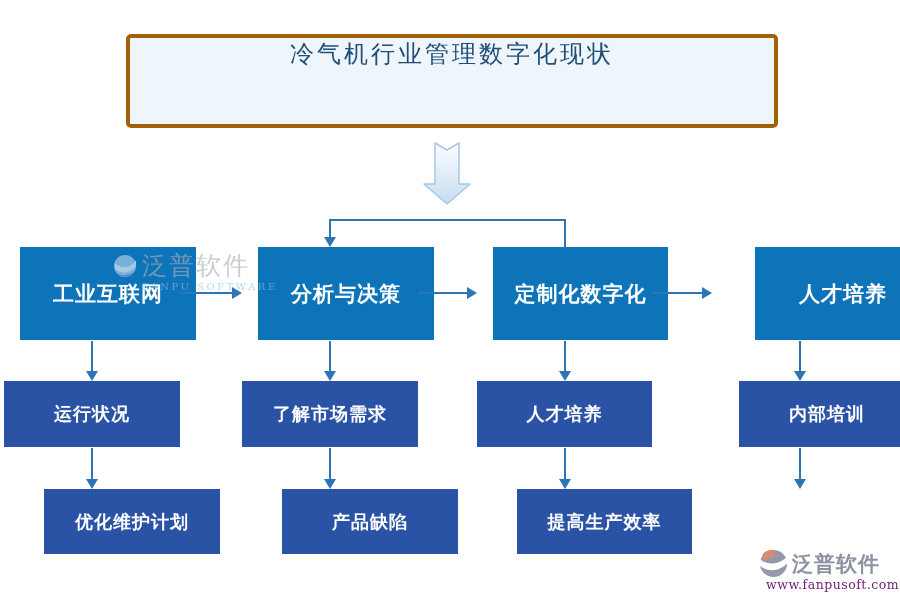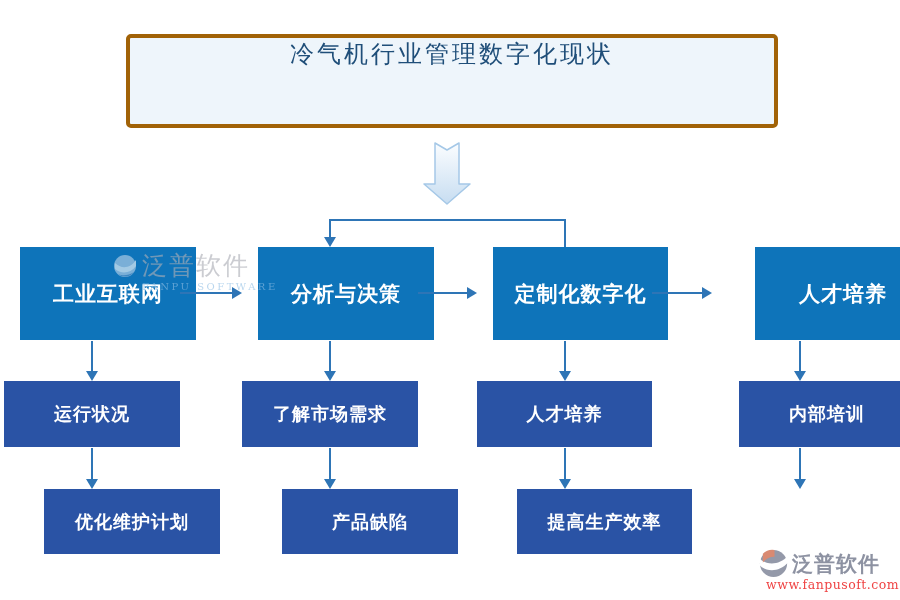--- a/index.html
+++ b/index.html
@@ -45,21 +45,21 @@
   .watermark{
     position:absolute;left:112px;top:252px;display:flex;align-items:flex-start;gap:3px;
     opacity:.62;pointer-events:none;
   }
   .wm-cn{font-size:25px;color:#ACAEB6;letter-spacing:2px;line-height:1.1;}
   .wm-en{font-size:10px;color:#8FBEE4;letter-spacing:2.5px;margin-top:1px;}
   
   .footer-logo{position:absolute;left:758px;top:547px;width:138px;}
   .fl-row{display:flex;align-items:center;gap:1px;}
   .fl-cn{font-size:21px;font-weight:bold;color:#8D92A2;letter-spacing:1px;}
-  .fl-url{font-size:12.5px;color:#ef4444;letter-spacing:.5px;margin-top:-3px;padding-left:8px;}
+  .fl-url{font-size:12.5px;color:#701a75;letter-spacing:.5px;margin-top:-3px;padding-left:8px;}
 </style>
 </head>
 <body>
 
 <div id="stage">
 
   <div class="title-box">
     <span>冷气机行业管理数字化现状</span>
   </div>
 

